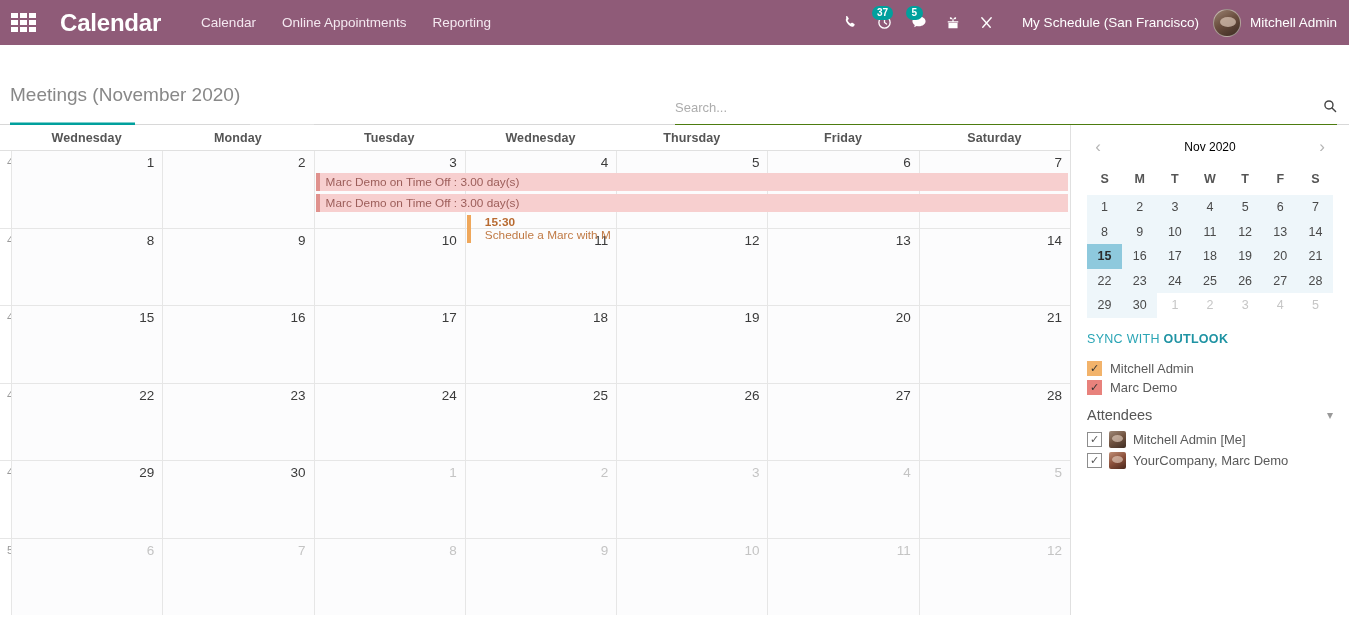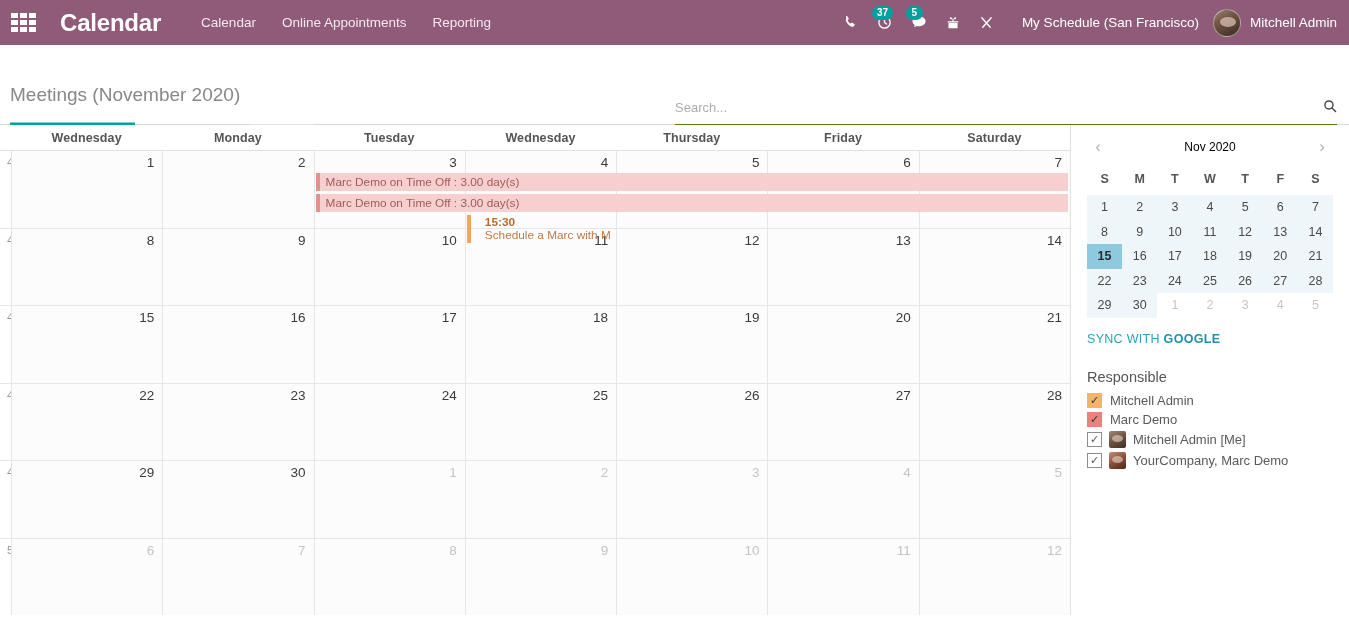--- a/index.html
+++ b/index.html
@@ -633,33 +633,36 @@
           <div class="mc-day in">30</div>
           <div class="mc-day out">1</div>
           <div class="mc-day out">2</div>
           <div class="mc-day out">3</div>
           <div class="mc-day out">4</div>
           <div class="mc-day out">5</div>
         </div>
     </div>
 
     <div class="sync-links">
-      <a class="sync"><span>SYNC WITH </span><b>GOOGLE</b></a>
-    </div>
-
-    <div class="sec-title">Responsible</div>
+      <a class="sync"><span>SYNC WITH </span><b>OUTLOOK</b></a>
+    </div>
+
     <div class="filter-item">
       <span class="cbx orange">✓</span>
       <span>Mitchell Admin</span>
     </div>
     <div class="filter-item">
       <span class="cbx salmon">✓</span>
       <span>Marc Demo</span>
     </div>
 
+    <div class="attendee-head">
+      <div class="sec-title" style="padding:0">Attendees</div>
+      <button class="chev">▾</button>
+    </div>
     <div class="att-item">
       <span class="cbx plain">✓</span>
       <span class="att-av"></span>
       <span>Mitchell Admin [Me]</span>
     </div>
     <div class="att-item">
       <span class="cbx plain">✓</span>
       <span class="att-av b"></span>
       <span>YourCompany, Marc Demo</span>
     </div>

